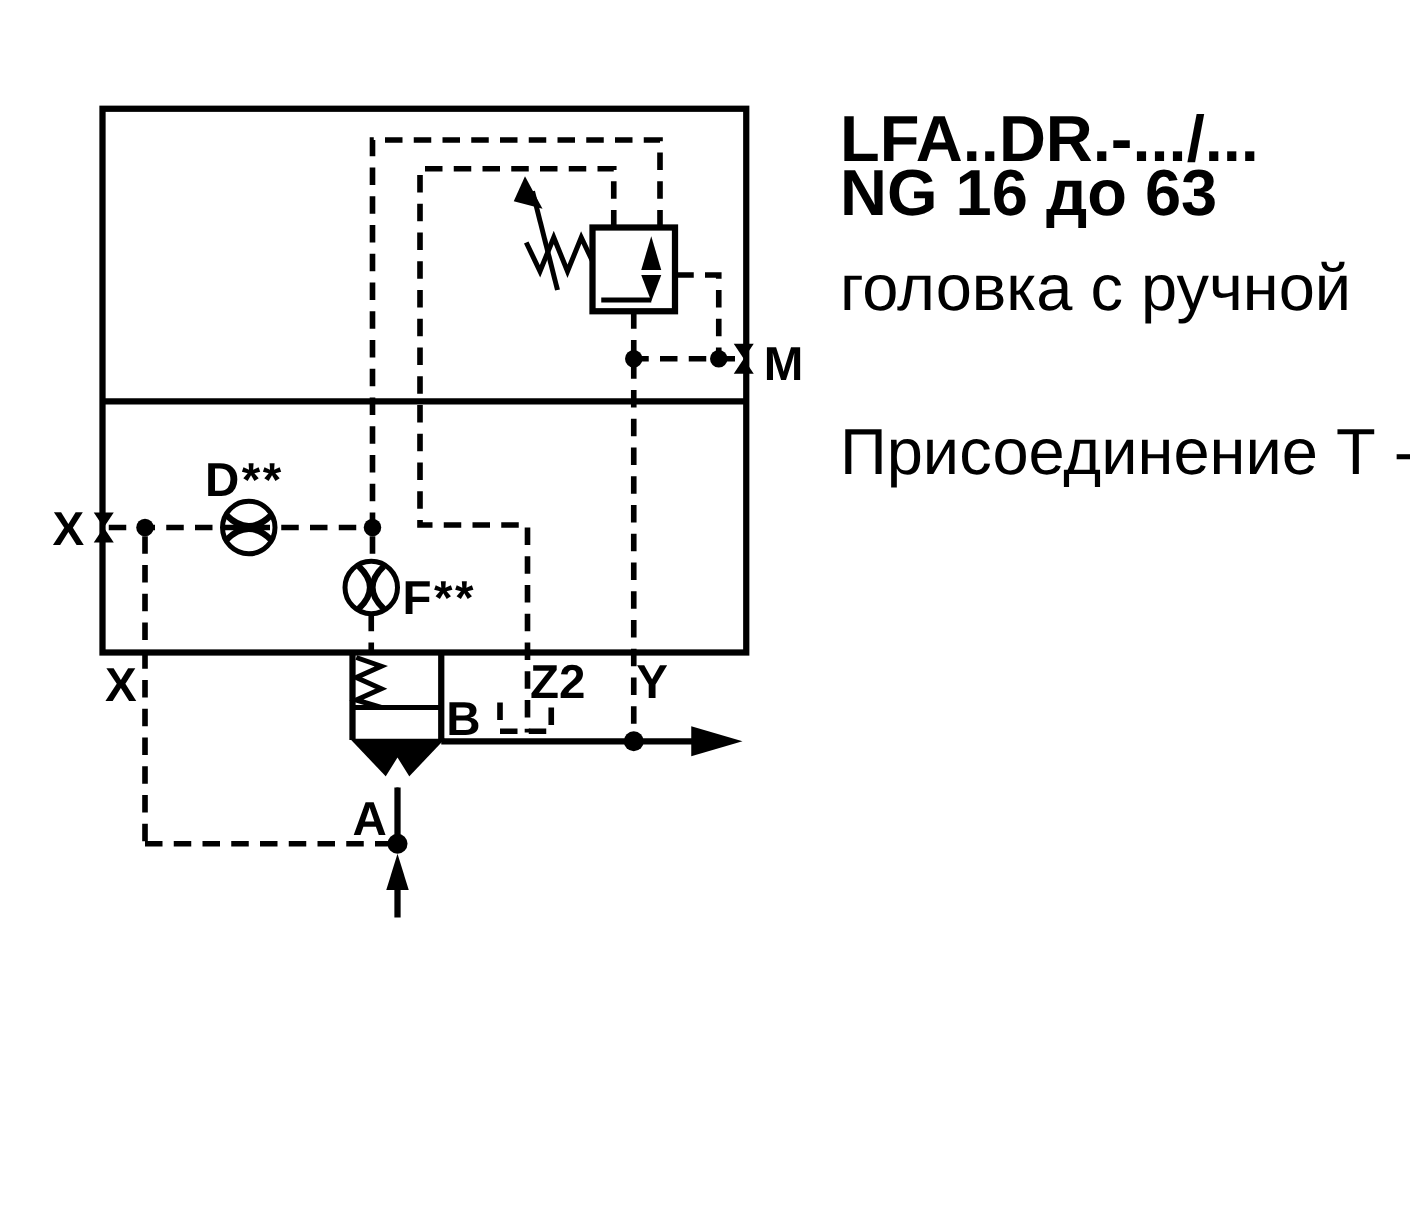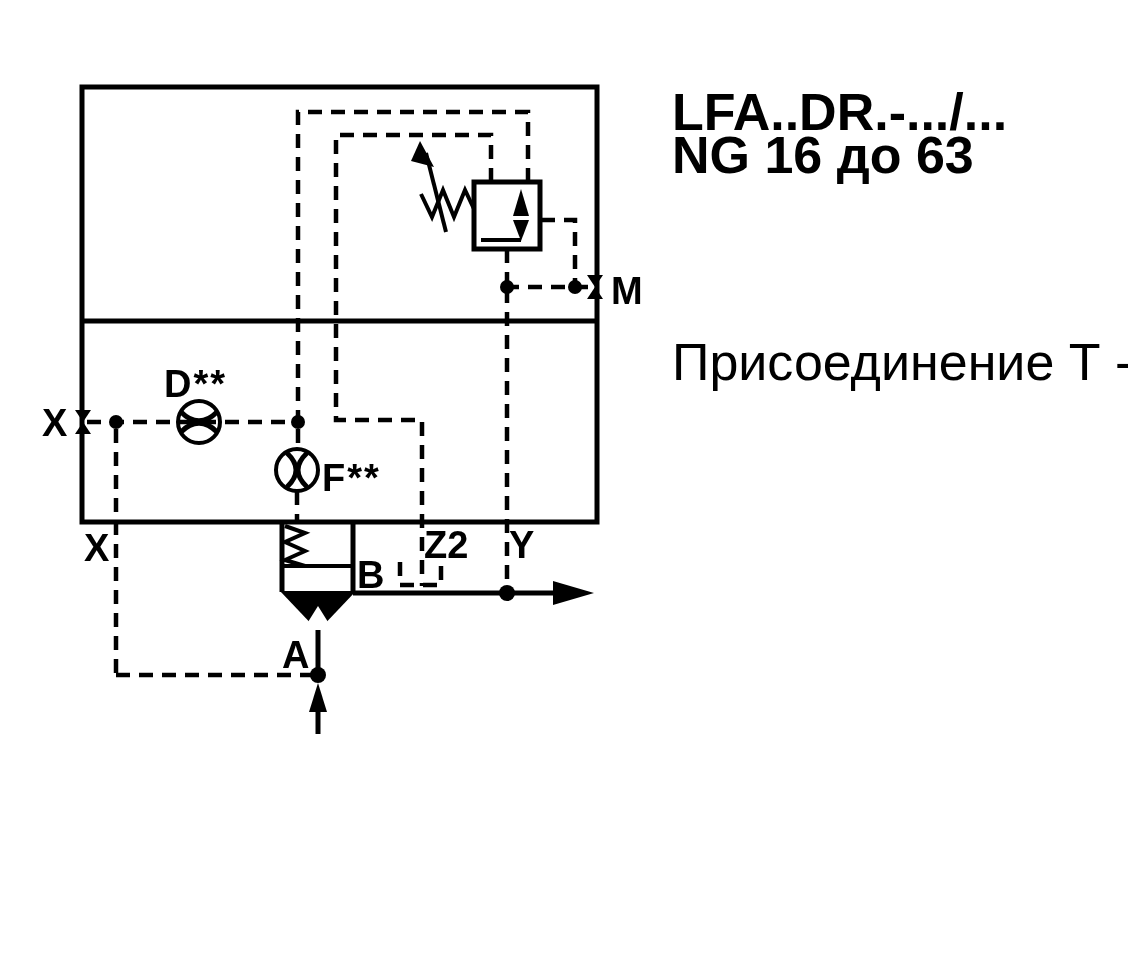--- a/index.html
+++ b/index.html
@@ -115,15 +115,16 @@
     <text x="509" y="558">Y</text>
     <text x="424" y="558">Z2</text>
     <text x="357" y="588">B</text>
     <text x="282" y="668">A</text>
     <text x="164" y="397" class="cmp">D**</text>
     <text x="322" y="491" class="cmp">F**</text>
   </svg>
 
   <div class="tb bold" style="top:86px">LFA..DR.-.../...</div>
   <div class="tb bold" style="top:129px">NG 16 до 63</div>
+  <div class="tb" style="top:205px">головка с ручной</div>
   <div class="tb" style="top:336px">Присоединение Т -</div>
 
 </div>
 
 </body></html>

